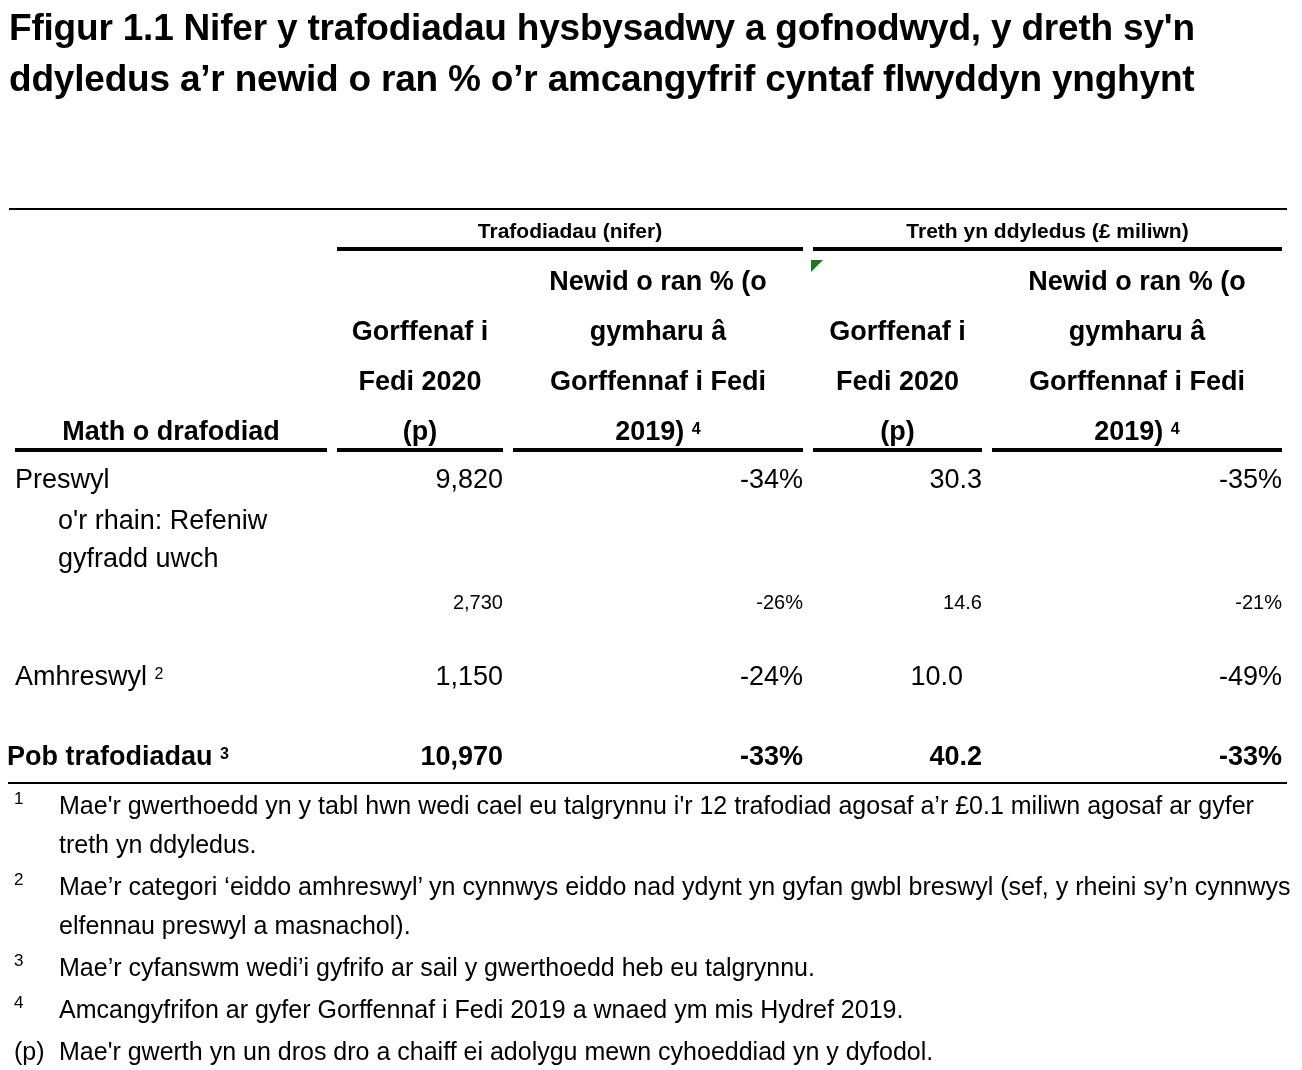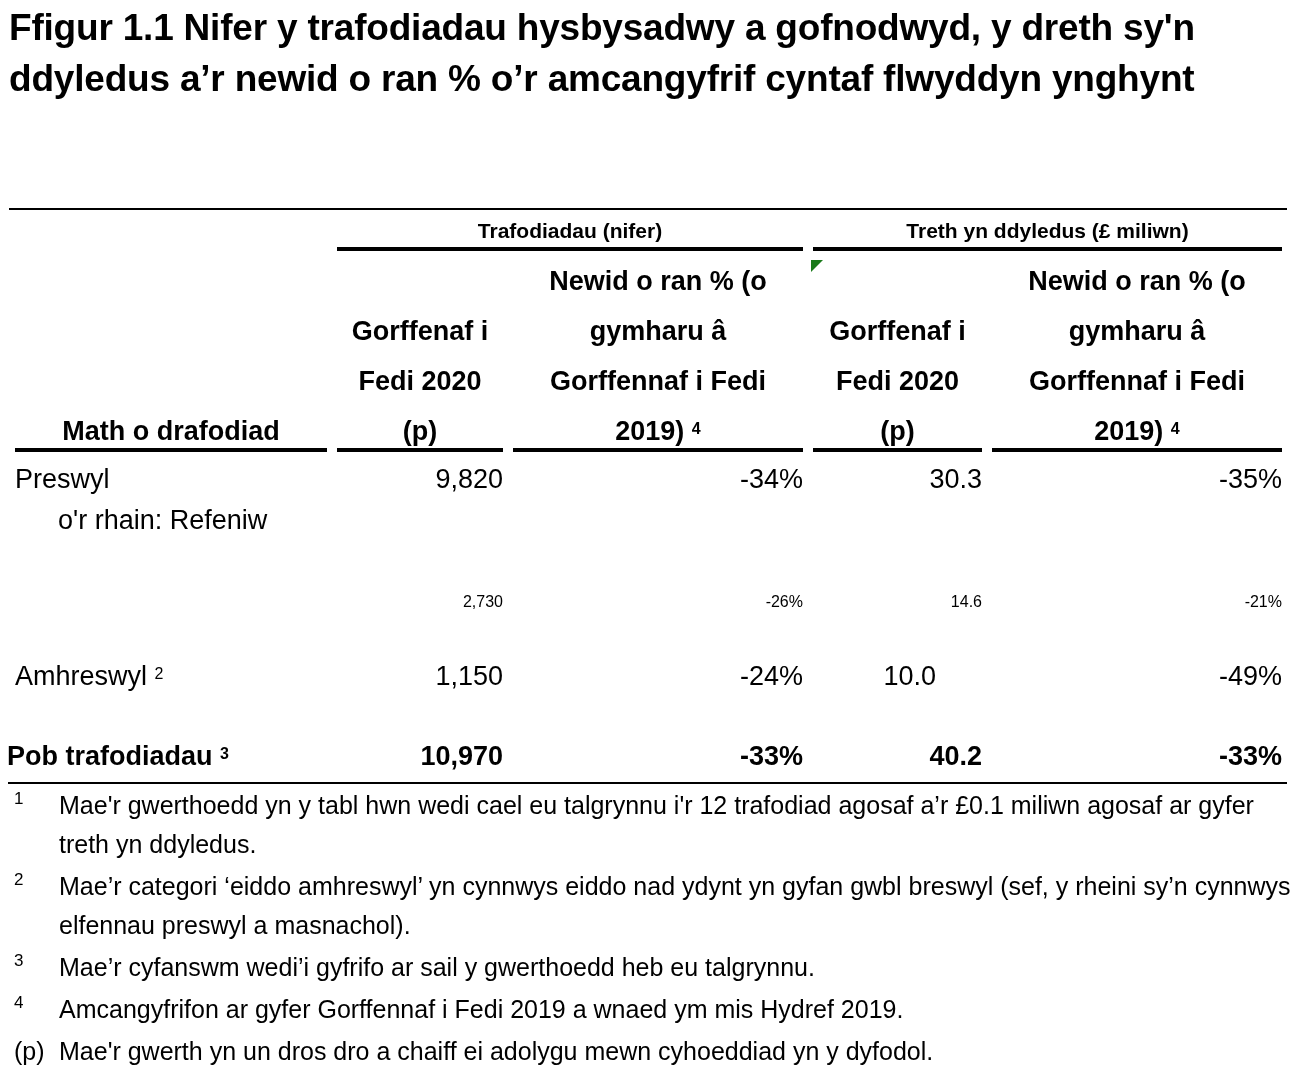--- a/index.html
+++ b/index.html
@@ -5,21 +5,21 @@
   html, body { margin:0; padding:0; background:#ffffff; }
   body { width:1302px; height:1070px; position:relative; overflow:hidden; color:#000; font-family:"Liberation Sans", sans-serif; }
   .title { position:absolute; left:9px; top:2px; width:1285px; font-size:37px; font-weight:bold; line-height:51px; letter-spacing:-0.2px; }
   .rule { position:absolute; background:#000; }
   .abs { position:absolute; }
   .hdr { font-weight:bold; font-size:27px; line-height:50px; text-align:center; }
   .grp { font-weight:bold; font-size:21px; text-align:center; line-height:40px; }
   .cell { position:absolute; font-size:27px; line-height:38px; }
   .r { text-align:right; }
   .bold { font-weight:bold; }
-  .small { font-size:16px; }
+  .small { font-size:20px; }
   sup.fn { font-size:16px; vertical-align:top; position:relative; top:-2px; }
   .notes { position:absolute; left:14px; top:786px; width:1280px; font-size:25px; line-height:39px; }
   .note { display:flex; margin-bottom:3px; }
   .note-mark { width:45px; flex:0 0 45px; font-size:17px; line-height:26px; }
   .note-mark.p { font-size:25px; line-height:39px; }
   .note-text { flex:1; }
   .corner { position:absolute; left:811px; top:260px; width:0; height:0; border-top:12px solid #1a7a1a; border-right:12px solid transparent; }
 </style>
 </head>
 <body>
@@ -71,34 +71,35 @@
   <div class="cell" style="left:15px; top:460px;">Preswyl</div>
   <div class="cell r" style="left:337px; top:460px; width:166px;">9,820</div>
   <div class="cell r" style="left:513px; top:460px; width:290px;">-34%</div>
   <div class="cell r" style="left:813px; top:460px; width:169px;">30.3</div>
   <div class="cell r" style="left:992px; top:460px; width:290px;">-35%</div>
 </div>
 
 <div>
   <div class="cell" style="left:58px; top:501px;">
     <div>o'r rhain: Refeniw</div>
+    <div>gyfradd uwch</div>
   </div>
   <div class="cell r small" style="left:337px; top:583px; width:166px;">2,730</div>
   <div class="cell r small" style="left:513px; top:583px; width:290px;">-26%</div>
   <div class="cell r small" style="left:813px; top:583px; width:169px;">14.6</div>
   <div class="cell r small" style="left:992px; top:583px; width:290px;">-21%</div>
 </div>
 
 <div>
   <div class="cell" style="left:15px; top:657px;">
     <span>Amhreswyl</span> <sup class="fn">2</sup>
   </div>
   <div class="cell r" style="left:337px; top:657px; width:166px;">1,150</div>
   <div class="cell r" style="left:513px; top:657px; width:290px;">-24%</div>
-  <div class="cell r" style="left:767px; top:657px; width:169px;text-align:right;">10.0</div>
+  <div class="cell r" style="left:794px; top:657px; width:169px;text-align:right;">10.0</div>
   <div class="cell r" style="left:992px; top:657px; width:290px;">-49%</div>
 </div>
 
 <div>
   <div class="cell bold" style="left:7px; top:737px;">
     <span>Pob trafodiadau</span> <sup class="fn">3</sup>
   </div>
   <div class="cell r bold" style="left:337px; top:737px; width:166px;">10,970</div>
   <div class="cell r bold" style="left:513px; top:737px; width:290px;">-33%</div>
   <div class="cell r bold" style="left:813px; top:737px; width:169px;">40.2</div>

